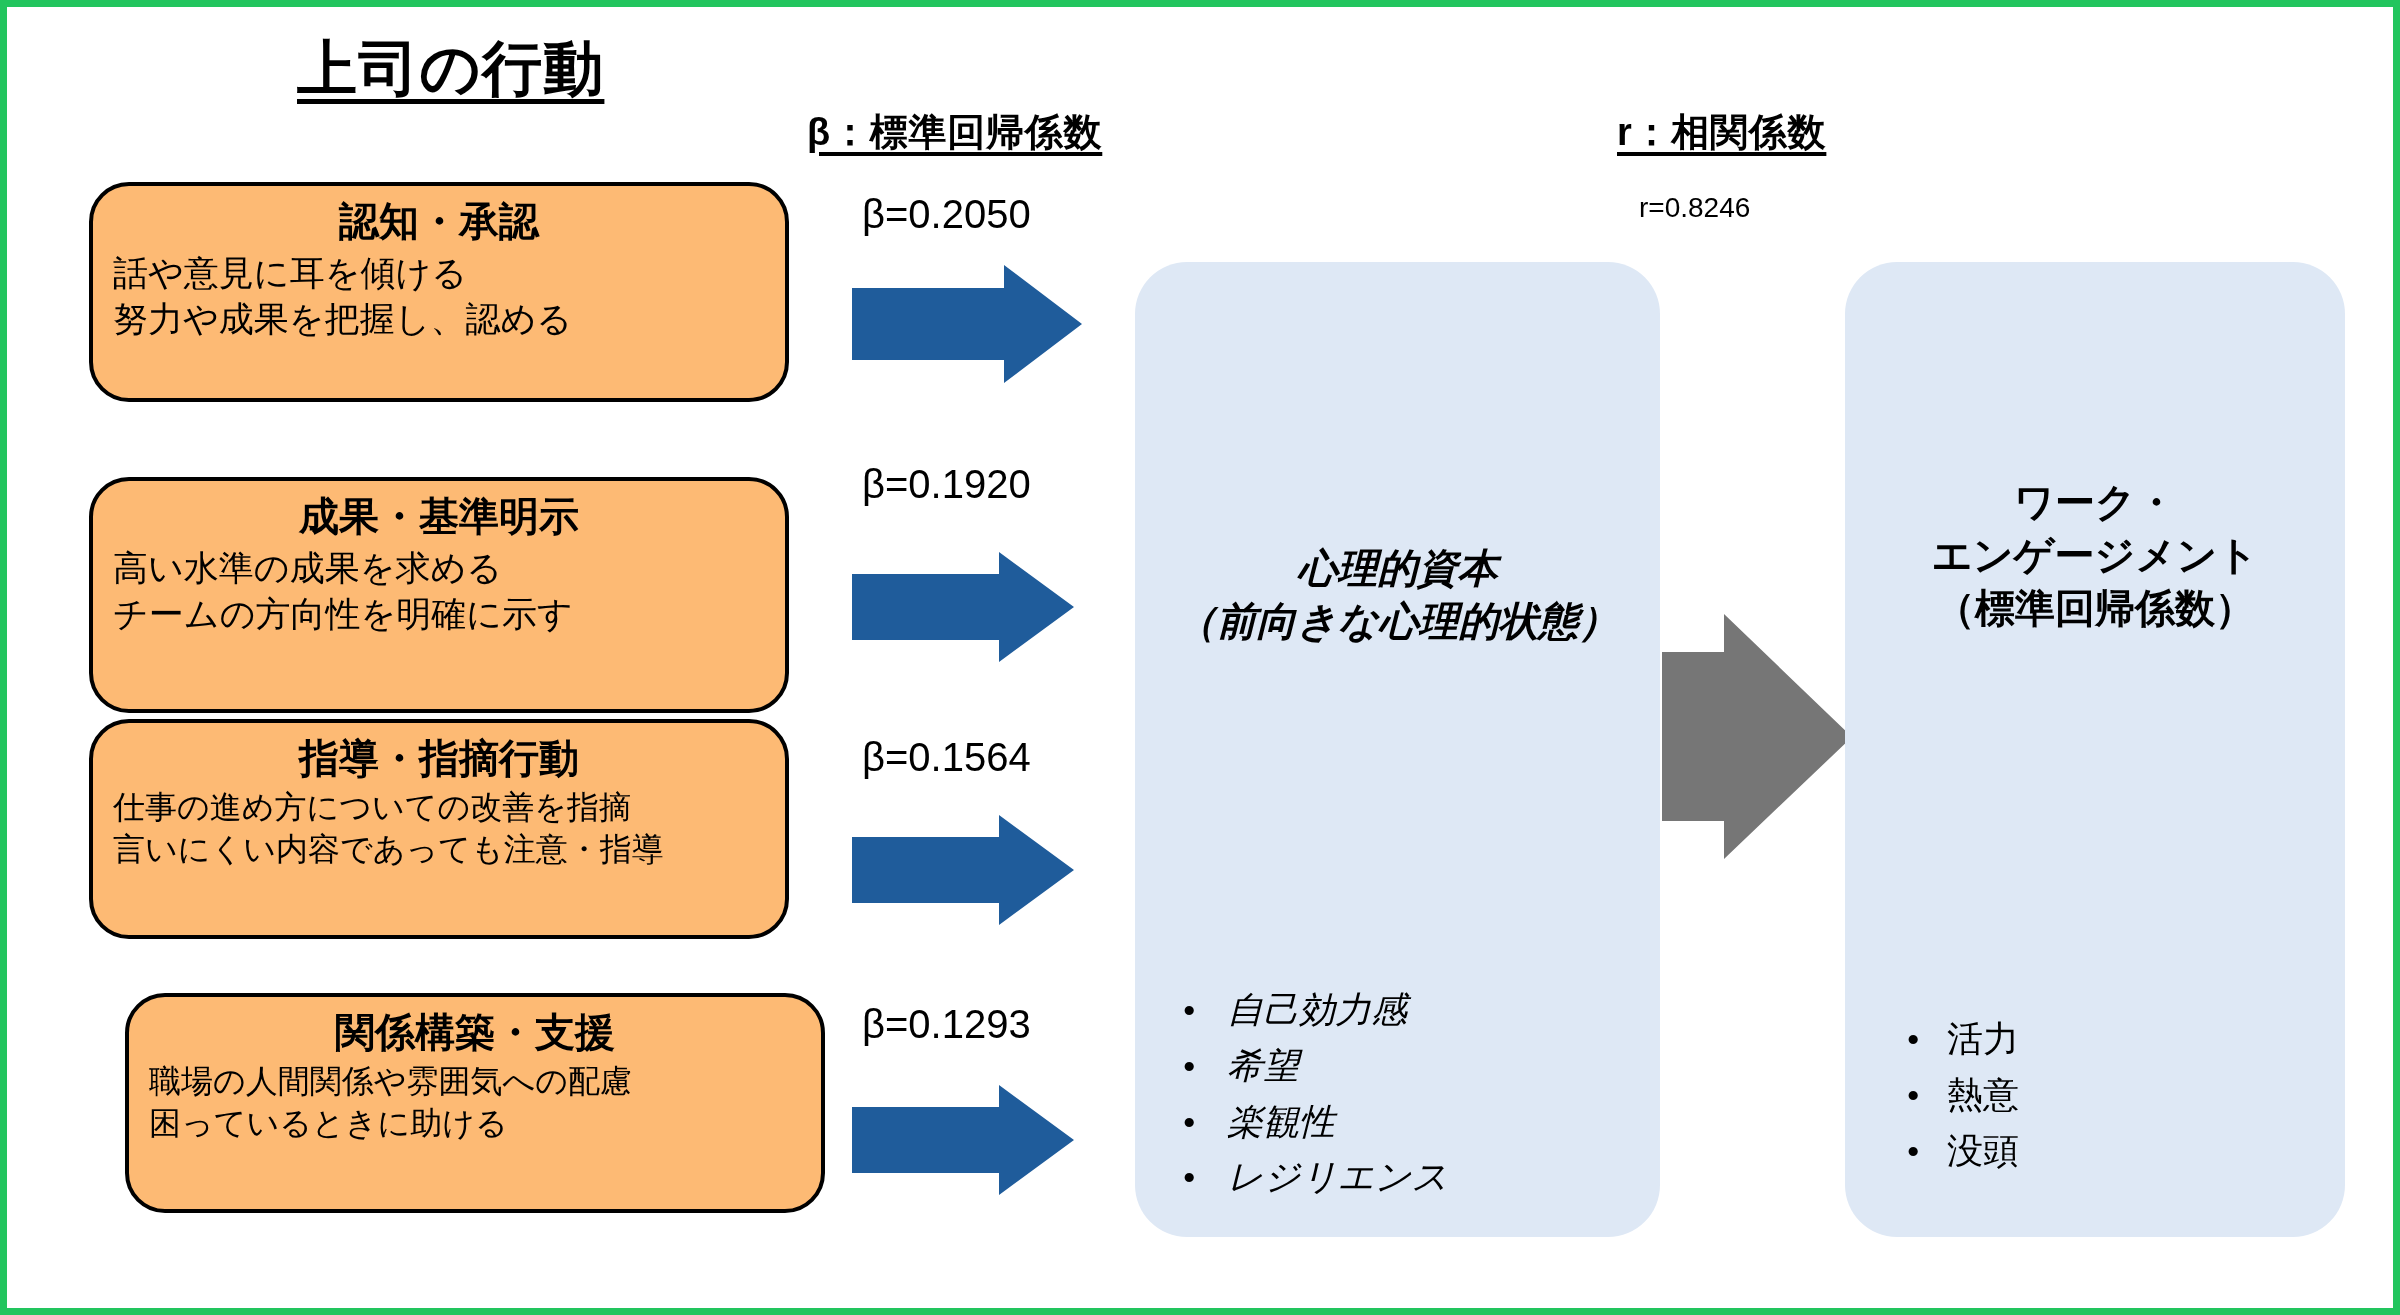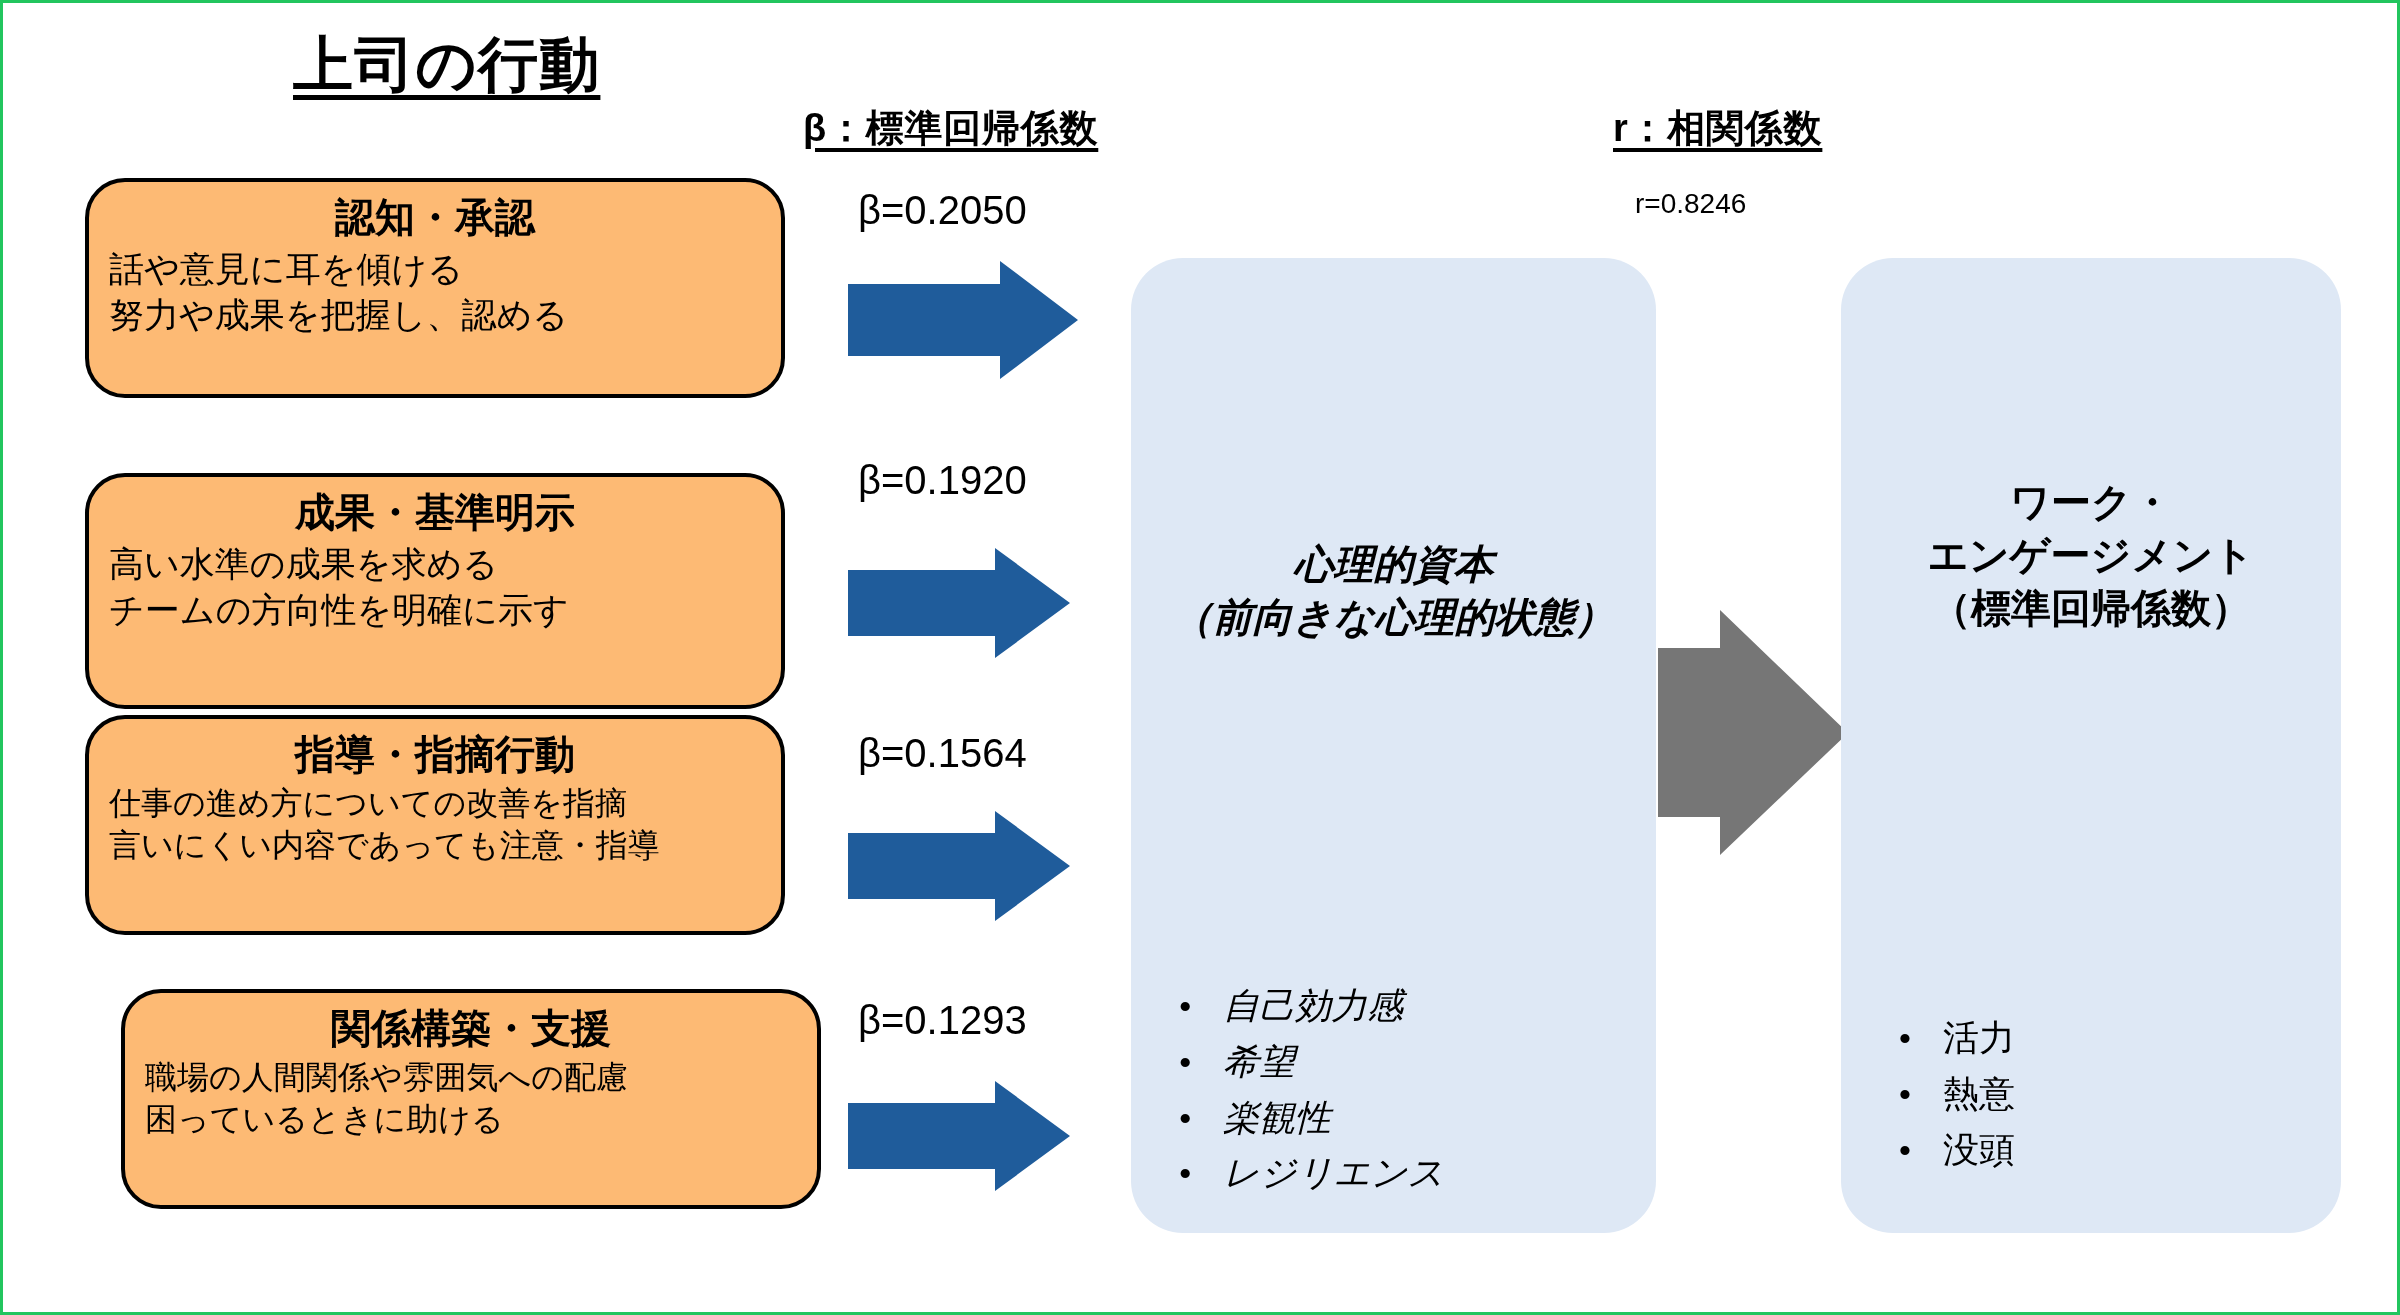--- a/index.html
+++ b/index.html
@@ -10,21 +10,21 @@
   body {
     font-family: "Liberation Sans", "DejaVu Sans", sans-serif;
   }
 
   #canvas {
     position: relative;
     width: 2400px;
     height: 1315px;
     background: #ffffff;
     box-sizing: border-box;
-    border: 3px solid #22c55e;
+    border: 7px solid #22c55e;
     overflow: hidden;
   }
 
   
   .section-title {
     position: absolute;
     font-weight: bold;
     color: #000000;
     white-space: nowrap;
     letter-spacing: 0.02em;
@@ -147,20 +147,21 @@
     top: 255px;
     width: 525px;
     height: 975px;
     font-style: italic;
   }
   #panel-engagement {
     left: 1838px;
     top: 255px;
     width: 500px;
     height: 975px;
+    font-family: Liberation Mono, monospace;
   }
   .panel-heading {
     position: absolute;
     left: 0;
     right: 0;
     text-align: center;
     font-weight: bold;
     color: #000000;
     font-size: 40px;
     line-height: 1.32;

